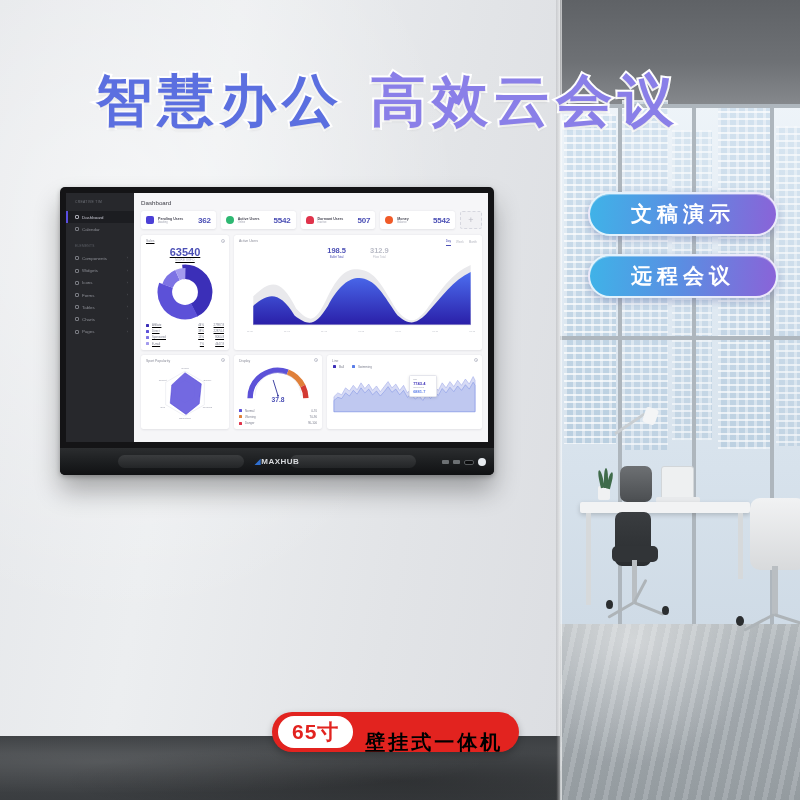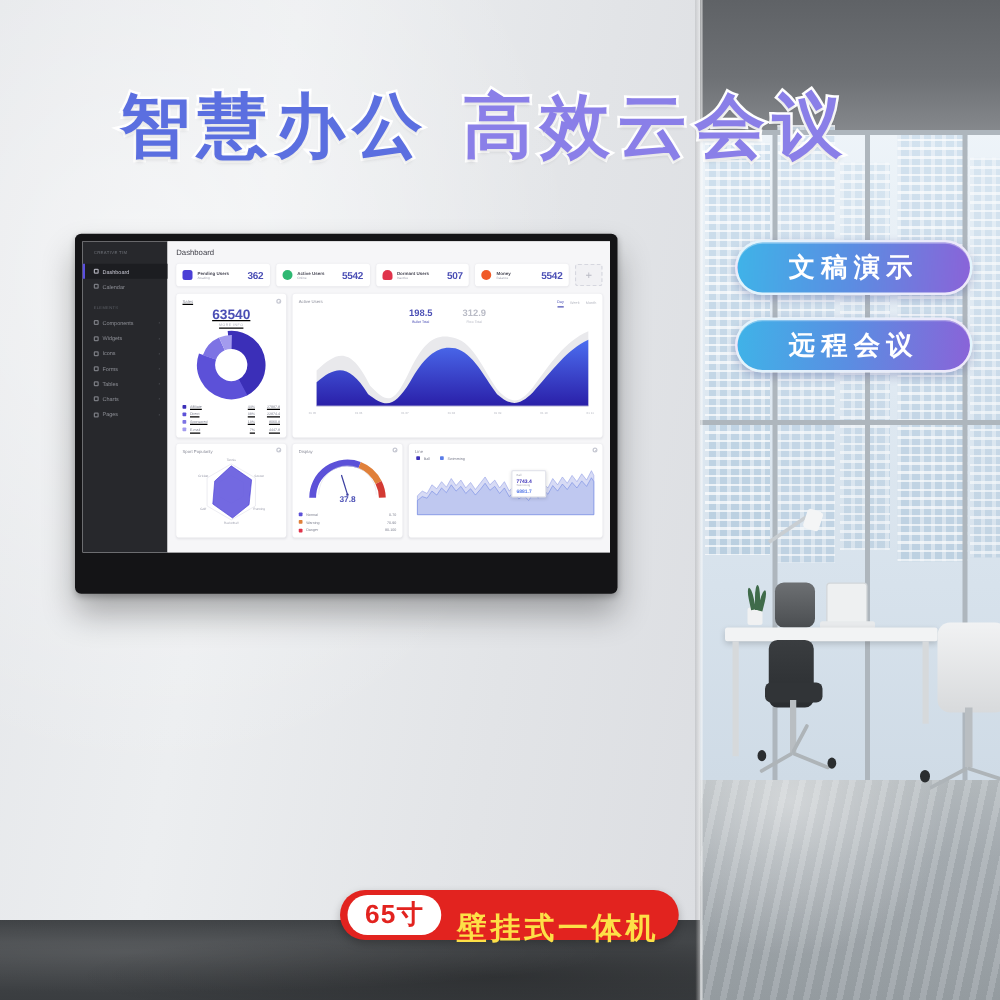--- a/index.html
+++ b/index.html
@@ -95,21 +95,21 @@
   
   .badge {
     position:absolute; left:272px; top:712px; height:40px;
     background:#e2231f; border-radius:20px; display:flex; align-items:center;
     padding:0 16px 0 6px; box-shadow:0 3px 7px rgba(0,0,0,.25);
   }
   .badge-size {
     background:#fff; color:#e2231f; font-size:21px; font-weight:bold;
     border-radius:16px; padding:2px 14px; letter-spacing:1px; line-height:1.3;
   }
-  .badge-text { color:#fde047; font-size:24px; font-weight:bold; letter-spacing:3px; margin-left:12px;margin-top:20px; }
+  .badge-text { color:#000000; font-size:20px; font-weight:bold; letter-spacing:3px; margin-left:12px;margin-top:20px; }
 
   
   .display {
     position:absolute; left:60px; top:187px; width:434px; height:288px;
     background:#141416; border-radius:5px;
     box-shadow:0 16px 26px rgba(0,0,0,.30), 0 2px 5px rgba(0,0,0,.25);
     padding:6px 6px 0 6px;
   }
   .screen {
     width:100%; height:249px; background:#f5f5f7; overflow:hidden; position:relative;
@@ -532,15 +532,28 @@
               <div class="tt-v" style="color:#3b2fb8">7743.4</div>
               <div class="tt-l">Swimming</div>
               <div class="tt-v" style="color:#5a7de8">6881.7</div>
             </div>
           </div>
         </div>
 
       </div>
     </div>
 
+    <div class="bezel-bottom">
+      <span class="speaker" style="left:58px; width:126px;"></span>
+      <span class="speaker" style="right:78px; width:126px;"></span>
+      <span class="brand">
+        <span class="bmark">◢</span><span>MAXHUB</span>
+      </span>
+      <span class="btm-ctrl">
+        <span class="btm-key"></span>
+        <span class="btm-key"></span>
+        <span class="btm-port"></span>
+        <span class="btm-pwr"></span>
+      </span>
+    </div>
   </div>
 
 </div>
 
 </body></html>

